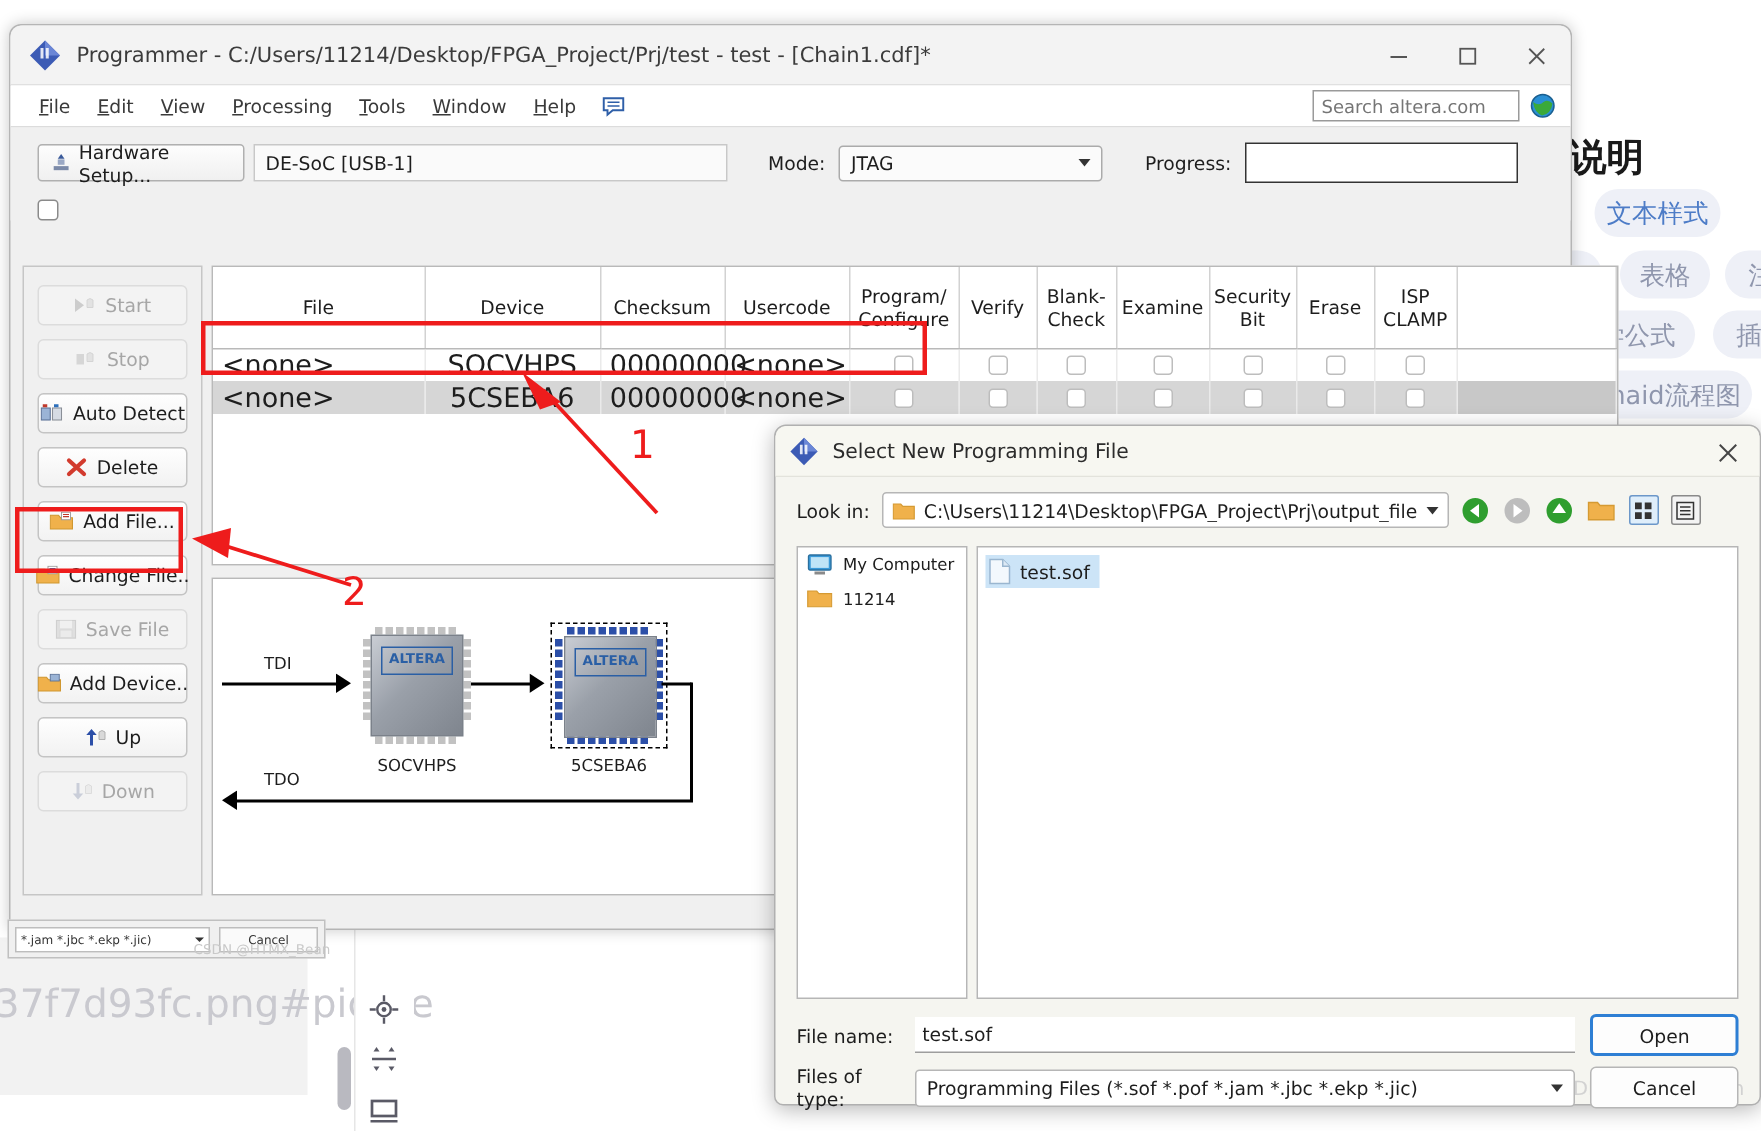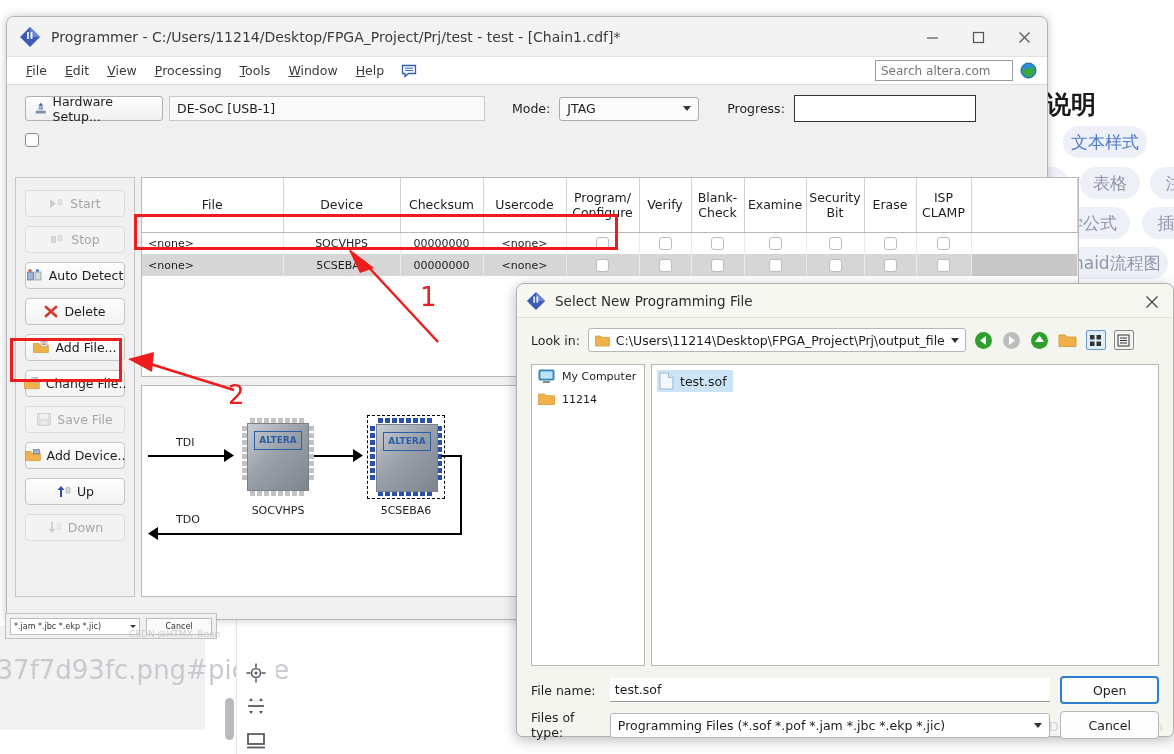--- a/index.html
+++ b/index.html
@@ -142,21 +142,21 @@
     position:absolute; left:134px; top:160px; width:938px; height:200px;
     background:#fff; border:1px solid #b9b9b9; overflow:hidden;
   }
   .tbl { width:100%; border-collapse:collapse; table-layout:fixed; }
   .tbl th {
     background:#fff; border-right:1px solid #d2d2d2; border-bottom:1px solid #b9b9b9;
     font-weight:normal; font-size:12.5px; color:#1d1d1d; height:54px;
     vertical-align:middle; font-family:"DejaVu Sans", sans-serif;
   }
   .tbl td {
-    border-right:1px solid #eaeaea; font-size:11px; color:#1d1d1d;
+    border-right:1px solid #eaeaea; font-size:18px; color:#1d1d1d;
     height:22px; padding:0 6px; font-family:"DejaVu Sans", sans-serif;
   }
   .tbl tr.sel td { background:#d6d6d6; }
   .tbl td.c { text-align:center; }
 
   
   .chain {
     position:absolute; left:134px; top:368px; width:938px; height:212px;
     background:#fff; border:1px solid #b9b9b9; overflow:hidden;
   }
@@ -383,21 +383,21 @@
             <rect x="2" y="10" width="11" height="3" fill="#7b8aa8"></rect>
             <rect x="5" y="5" width="5" height="4" fill="#9aa8c4"></rect>
             <path d="M7.5 1 L10 4.5 H5 Z" fill="#3a5a9a"></path>
           </svg>
           <span>Hardware Setup...</span>
         </div>
         <div class="field-flat" style="width:316px; margin-left:6px;">
           <span>DE-SoC [USB-1]</span>
         </div>
         <span class="lbl" style="margin-left:27px;">Mode:</span>
-        <div class="combo" style="width:140px; margin-left:9px;">
+        <div class="combo" style="width:176px; margin-left:9px;">
           <span>JTAG</span>
           <span class="caret"></span>
         </div>
         <span class="lbl" style="margin-left:28px;">Progress:</span>
         <div class="prog-box" style="width:182px; margin-left:9px;"></div>
       </div>
       <div style="display:flex; align-items:center; margin-top:11px;">
         <span class="chk"></span>
       </div>
     </div>

